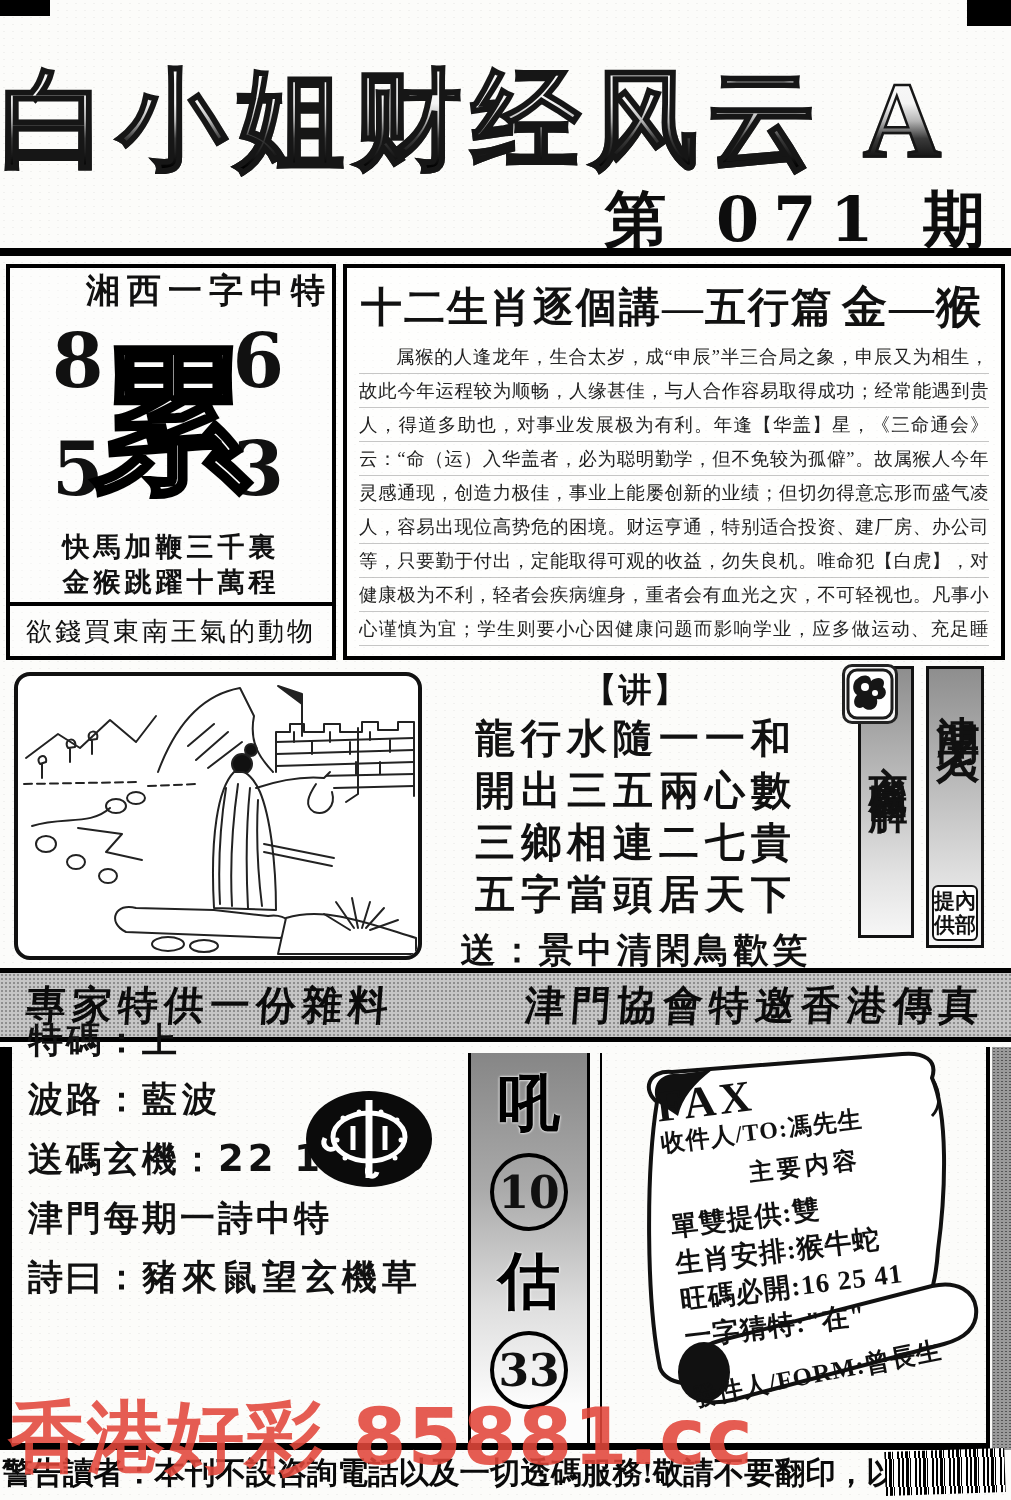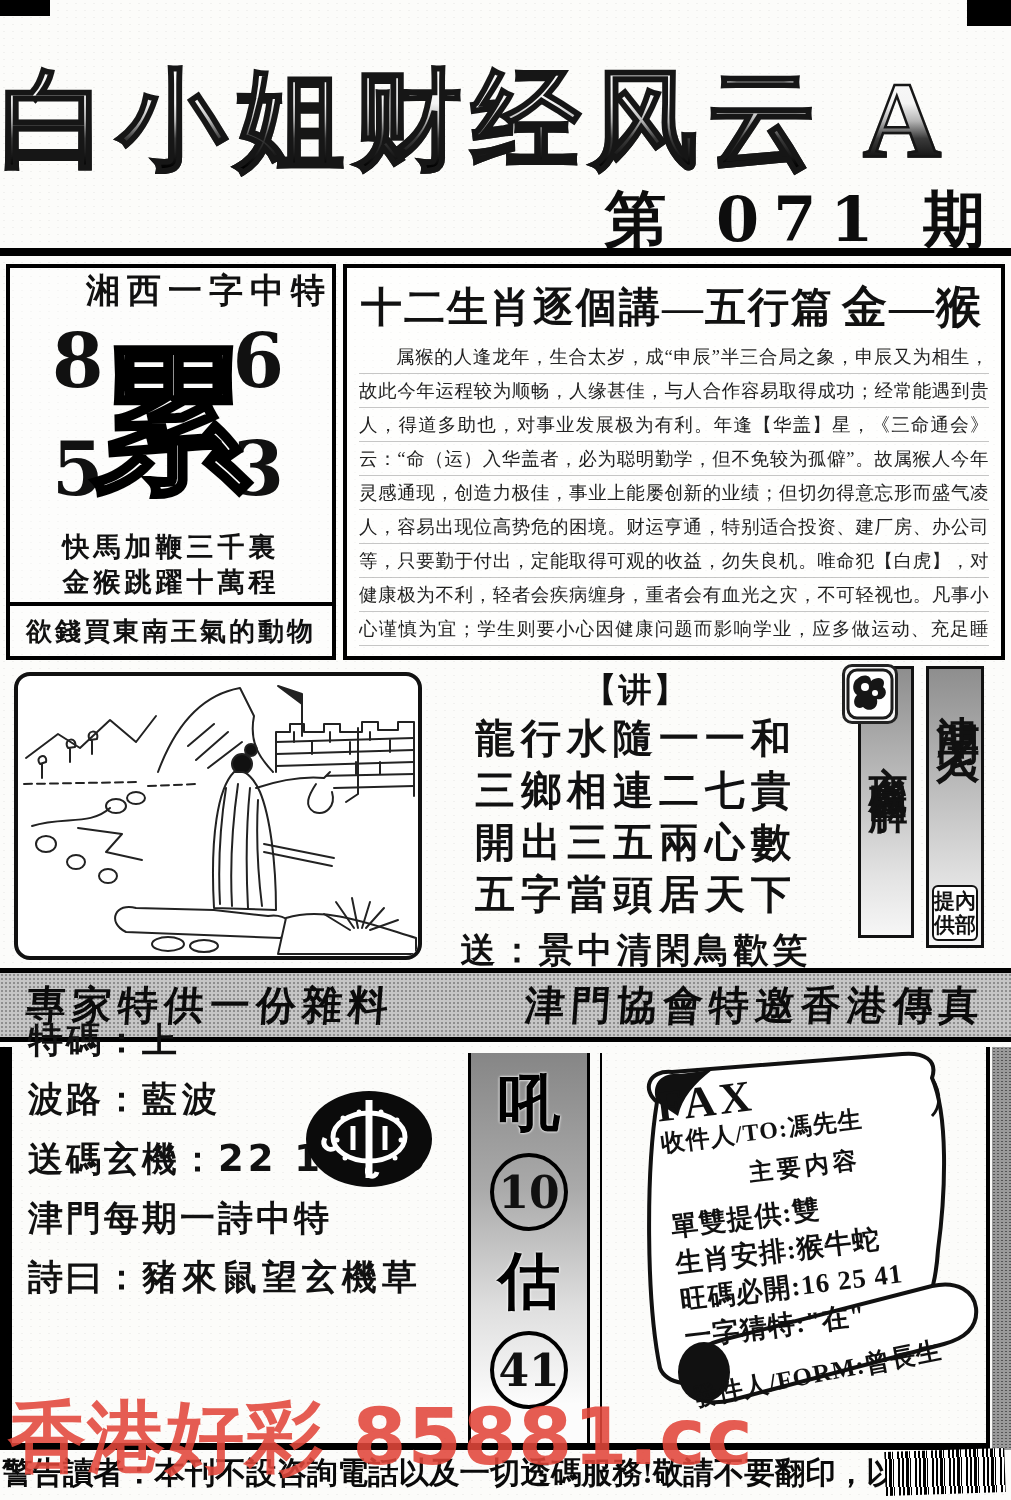--- a/index.html
+++ b/index.html
@@ -39,21 +39,21 @@
   .num{ position:absolute; font-size:74px; font-weight:700; font-family:"DejaVu Serif",serif; }
   .num.n8{left:42px; top:0px;} .num.n6{right:48px; top:0px;}
   .num.n5{left:42px; top:108px;} .num.n3{right:48px; top:108px;}
   .big-char{
     position:absolute; left:0; top:-6px; width:100%; text-align:center;
     font-size:158px; line-height:218px; font-weight:900; color:#fff;
     -webkit-text-stroke:5px #000; text-shadow:0 0 1px #000;
   }
   .xiangxi-lines{height:72px; text-align:center; font-size:27px; font-weight:700; letter-spacing:4px; line-height:35px;}
   .xiangxi-bottom{ border-top:4px solid #000; flex:1; display:flex; align-items:center; justify-content:center;
-    font-size:26px; font-weight:700; letter-spacing:3px;}
+    font-size:26px; font-weight:400; letter-spacing:3px;}
   .zodiac-box{flex:1; border:4px solid #000; padding:4px 12px 0 12px; background:rgba(255,255,255,.5);}
   .zodiac-head{display:flex; justify-content:space-between; align-items:center; padding:4px 6px 2px 2px; height:68px;}
   .zodiac-title{font-size:41px; font-weight:900; letter-spacing:2px; font-family:"Liberation Serif",serif;}
   .zodiac-element{font-size:45px; font-weight:900; letter-spacing:2px;}
   .zodiac-para{
     font-size:18.5px; line-height:34px; text-align:justify; text-indent:2em; letter-spacing:0.5px;
     color:#222;
     background:repeating-linear-gradient(180deg, transparent 0 33px, rgba(0,0,0,.22) 33px 34px);
     height:308px; overflow:hidden; font-weight:500;
   }
@@ -203,22 +203,22 @@
         <ellipse cx="186" cy="270" rx="14" ry="6" fill="#fff"></ellipse>
 
         <path d="M336,252 L318,226 M340,252 L334,222 M344,252 L352,226 M348,252 L366,232 M352,254 L380,244 M332,254 L306,238"></path>
       </g>
     </svg>
   </div>
 
   <div class="verses">
     <div class="verses-label">【讲】</div>
     <div class="verse-line">龍行水隨一一和</div>
+    <div class="verse-line">開出三五兩心數</div>
     <div class="verse-line">三鄉相連二七貴</div>
-    <div class="verse-line">開出三五兩心數</div>
     <div class="verse-line">五字當頭居天下</div>
     <div class="verse-gift">送：景中清閑鳥歡笑</div>
   </div>
 
   <div class="vstrip strip-diagram">
     <span class="vtext">玄機圖解</span>
   </div>
   <div class="vstrip strip-elder">
     <span class="vtext">津門老人</span>
     <div class="stamp-box">
@@ -279,21 +279,21 @@
       </g>
       <path d="M22,50 C18,58 26,64 32,60" fill="none" stroke="#fff" stroke-width="5"></path>
       <path d="M66,78 C60,88 72,92 74,84" fill="none" stroke="#fff" stroke-width="5"></path>
     </svg>
   </div>
 
   <div class="mid-strip">
     <div class="bigch" style="margin-top:8px">吼</div>
     <div class="circle-num">10</div>
     <div class="bigch">估</div>
-    <div class="circle-num">41</div>
+    <div class="circle-num">33</div>
   </div>
   <div class="vline-extra"></div>
 
   <div class="fax-area">
     <svg class="fax-svg" width="385" height="396" viewBox="0 0 385 396">
       <g fill="#fff" stroke="#111" stroke-width="4" stroke-linejoin="round">
         <path d="M55,52 C40,40 46,20 70,22 L300,4 C322,2 336,10 330,28 C346,64 344,140 336,200 C334,230 328,252 318,262 L120,330 C90,338 64,334 58,318 C44,250 44,120 55,52 Z"></path>
         <path d="M90,340 C84,310 96,296 120,290 L330,236 C356,230 372,242 374,258 C376,276 364,288 342,294 L130,350 C110,355 94,352 90,340 Z"></path>
       </g>
       <path d="M55,52 C48,34 60,22 78,24 L110,20 C92,34 80,48 76,66 Z" fill="#111"></path>

